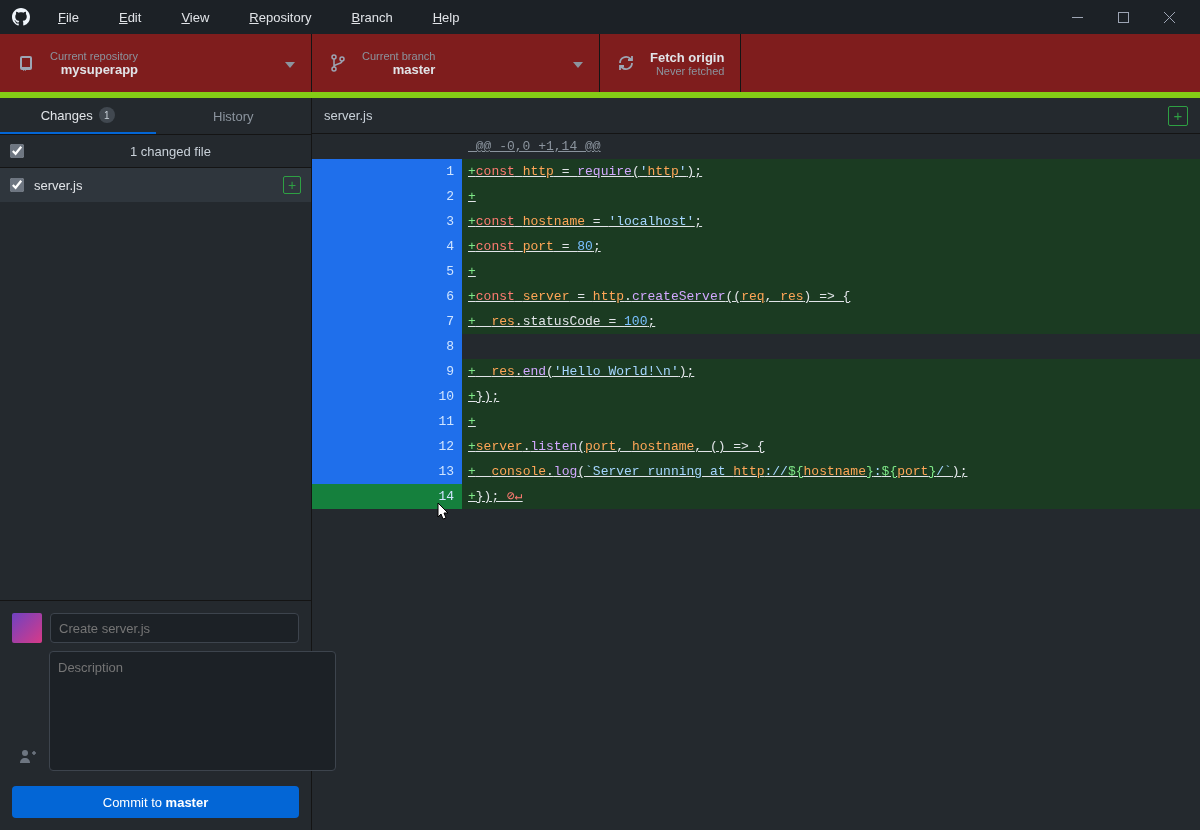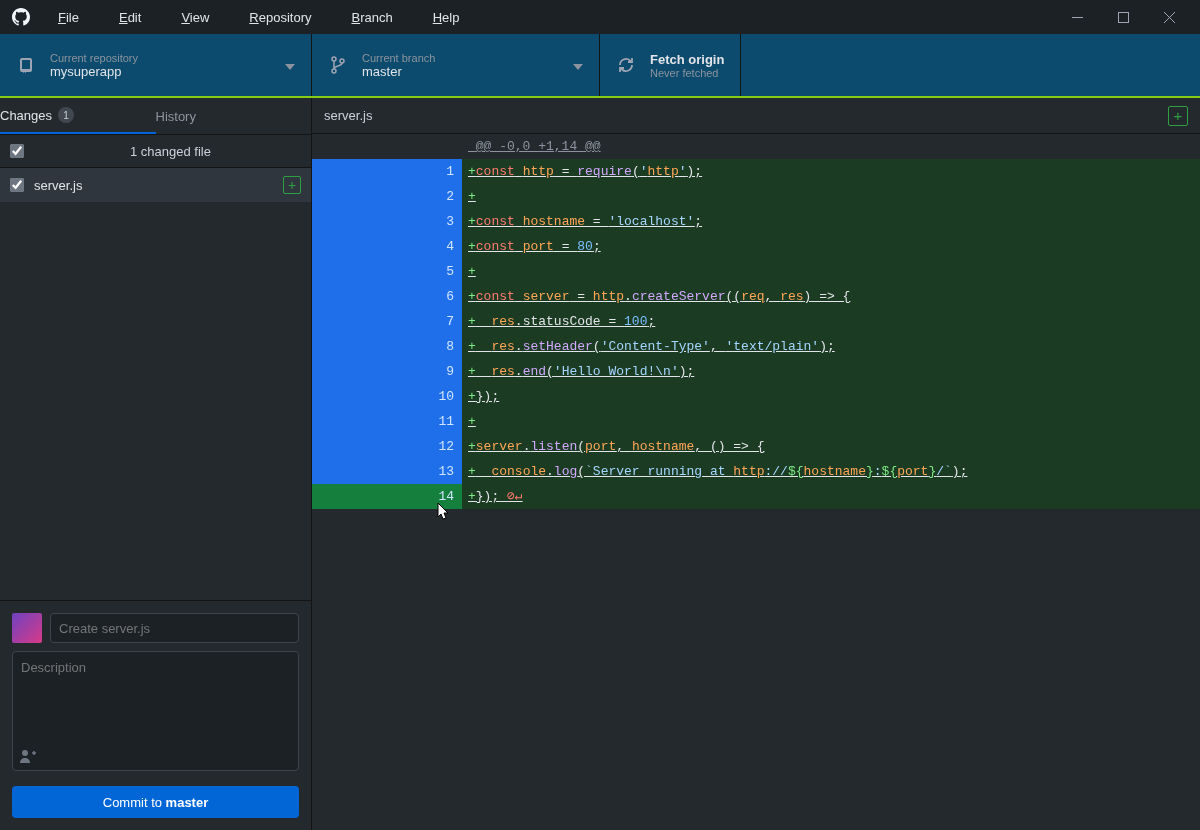--- a/index.html
+++ b/index.html
@@ -17,42 +17,42 @@
   }
   .titlebar-logo { width: 18px; height: 18px; fill: #f0f6fc; margin-right: 16px; }
   .menu { display: flex; gap: 16px; }
   .menu-item { padding: 6px 12px; color: #e1e4e8; cursor: pointer; }
   .menu-item .ul { text-decoration: underline; }
   .win-controls { margin-left: auto; display: flex; }
   .win-btn { width: 46px; height: 34px; display: flex; align-items: center; justify-content: center; cursor: pointer; }
   .win-btn svg { stroke: #9da5b4; fill: none; }
 
   
-  .toolbar { height: 64px; display: flex; background: #0c4a6e; border-bottom: 2px solid #84cc16;}
+  .toolbar { height: 64px; display: flex; background: #7f1d1d; border-bottom: 6px solid #84cc16; text-align: right;}
   .tool-section {
     display: flex; align-items: center; padding: 0 16px;
     border-right: 1px solid #141414; position: relative;
   }
   .tool-section.repo { width: 312px; }
   .tool-section.branch { width: 288px; }
   .tool-section.fetch { flex: 0 0 auto; }
   .tool-icon { width: 20px; display:flex; justify-content:center; margin-right: 14px; color:#9da5b4; }
   .tool-label { font-size: 11px; color: #8b949e; }
-  .tool-value { font-size: 13px; color: #e1e4e8; font-weight: 400; }
+  .tool-value { font-size: 13px; color: #e1e4e8; font-weight: 700; }
   .tool-caret { margin-left: auto; }
   .tool-caret svg { fill:#8b949e; }
 
   
   .main { display: flex; height: calc(830px - 34px - 64px); }
   .left { width: 312px; background: #24292e; display:flex; flex-direction:column; border-right:1px solid #141414;}
   .right { flex: 1; background: #24292e; display:flex; flex-direction:column; }
 
   
   .ltabs { display:flex; height:36px; }
-  .ltab { flex:1; display:flex; align-items:center; gap:6px; font-size:13px; color:#8b949e; cursor:pointer; }
+  .ltab { flex:1; display:flex; align-items:center; justify-content:center; gap:6px; font-size:13px; color:#8b949e; cursor:pointer; }
   .ltab.active { color:#e1e4e8; border-bottom:2px solid #0366d6; }
   .count-badge {
     background:#414850; color:#c9d1d9; border-radius:8px; font-size:10px;
     min-width:16px; height:16px; display:inline-flex; align-items:center; justify-content:center; padding:0 4px;
   }
 
   
   .files-header { height:34px; display:flex; align-items:center; padding:0 10px; color:#c9d1d9; border-top:1px solid #141414; border-bottom:1px solid #141414;gap:16px;}
   .files-header .label { flex:1; text-align:center; }
   .file-row { height:34px; display:flex; align-items:center; padding:0 10px; gap:10px; background:#2f363d; color:#e1e4e8; }
@@ -67,20 +67,21 @@
   .commit-row1 { display:flex; gap:8px; margin-bottom:8px; }
   .avatar { width:30px; height:30px; background:linear-gradient(135deg,#6f42c1,#d73a88); border-radius:2px; }
   .commit-summary {
     flex:1; height:30px; background:#1c2126; border:1px solid #3d444d; border-radius:4px;
     color:#c9d1d9; padding:4px 8px; font-size:13px; outline:none;
   }
   .commit-desc {
     width:100%; height:120px; background:#1c2126; border:1px solid #3d444d; border-radius:4px;
     color:#c9d1d9; padding:8px; font-size:13px; resize:none; outline:none; font-family:inherit;
     position:relative;
+    margin-left:37px;
   }
   .desc-wrap { position:relative; margin-bottom:12px;}
   .coauthor-icon { position:absolute; left:8px; bottom:8px; color:#6e7681; cursor:pointer;}
   .commit-btn {
     width:100%; height:32px; background:#0366d6; color:#fff; border:none; border-radius:4px;
     font-size:13px; cursor:pointer;
   }
   .commit-btn b { font-weight:700; }
 
   
@@ -251,21 +252,21 @@
     </div>
     <div class="diff-body" id="diff-body">
         <div class="diff-line hunk"><div class="gut-old"></div><div class="gut-new"></div><div class="code"> @@ -0,0 +1,14 @@</div></div>
         <div class="diff-line"><div class="gut-old"></div><div class="gut-new">1</div><div class="code"><span class="plus">+</span><span class="tok-kw">const</span> <span class="tok-var">http</span> = <span class="tok-fn">require</span>(<span class="tok-str">'<span class="tok-var">http</span>'</span>);</div></div>
         <div class="diff-line"><div class="gut-old"></div><div class="gut-new">2</div><div class="code"><span class="plus">+</span></div></div>
         <div class="diff-line"><div class="gut-old"></div><div class="gut-new">3</div><div class="code"><span class="plus">+</span><span class="tok-kw">const</span> <span class="tok-var">hostname</span> = <span class="tok-str">'localhost'</span>;</div></div>
         <div class="diff-line"><div class="gut-old"></div><div class="gut-new">4</div><div class="code"><span class="plus">+</span><span class="tok-kw">const</span> <span class="tok-var">port</span> = <span class="tok-num">80</span>;</div></div>
         <div class="diff-line"><div class="gut-old"></div><div class="gut-new">5</div><div class="code"><span class="plus">+</span></div></div>
         <div class="diff-line"><div class="gut-old"></div><div class="gut-new">6</div><div class="code"><span class="plus">+</span><span class="tok-kw">const</span> <span class="tok-var">server</span> = <span class="tok-var">http</span>.<span class="tok-fn">createServer</span>((<span class="tok-var">req</span>, <span class="tok-var">res</span>) =&gt; {</div></div>
         <div class="diff-line"><div class="gut-old"></div><div class="gut-new">7</div><div class="code"><span class="plus">+</span>  <span class="tok-var">res</span>.statusCode = <span class="tok-num">100</span>;</div></div>
-        <div class="diff-line"><div class="gut-old"></div><div class="gut-new">8</div><div class="code"><span class="plus">+</span>  <span class="tok-var">res</span>.<span class="tok-fn">setHeader</span>(<span class="tok-str">'Content-Type'</span>, <span class="tok-str">'text/plain'</span>);</div></div>
+        <div class="diff-line"><div class="gut-old"></div><div class="gut-new">8</div></div>
         <div class="diff-line"><div class="gut-old"></div><div class="gut-new">9</div><div class="code"><span class="plus">+</span>  <span class="tok-var">res</span>.<span class="tok-fn">end</span>(<span class="tok-str">'Hello World!\n'</span>);</div></div>
         <div class="diff-line"><div class="gut-old"></div><div class="gut-new">10</div><div class="code"><span class="plus">+</span>});</div></div>
         <div class="diff-line"><div class="gut-old"></div><div class="gut-new">11</div><div class="code"><span class="plus">+</span></div></div>
         <div class="diff-line"><div class="gut-old"></div><div class="gut-new">12</div><div class="code"><span class="plus">+</span><span class="tok-var">server</span>.<span class="tok-fn">listen</span>(<span class="tok-var">port</span>, <span class="tok-var">hostname</span>, () =&gt; {</div></div>
         <div class="diff-line"><div class="gut-old"></div><div class="gut-new">13</div><div class="code"><span class="plus">+</span>  <span class="tok-var">console</span>.<span class="tok-fn">log</span>(<span class="tok-str">`Server running at <span class="tok-var">http</span>://<span class="tok-tmpl">${<span class="tok-var">hostname</span>}</span>:<span class="tok-tmpl">${<span class="tok-var">port</span>}</span>/`</span>);</div></div>
         <div class="diff-line hovered"><div class="gut-old"></div><div class="gut-new">14</div><div class="code"><span class="plus">+</span>}); <span class="eof-mark">⊘↵</span></div></div>
       </div>
   </div>
 
 </div>

